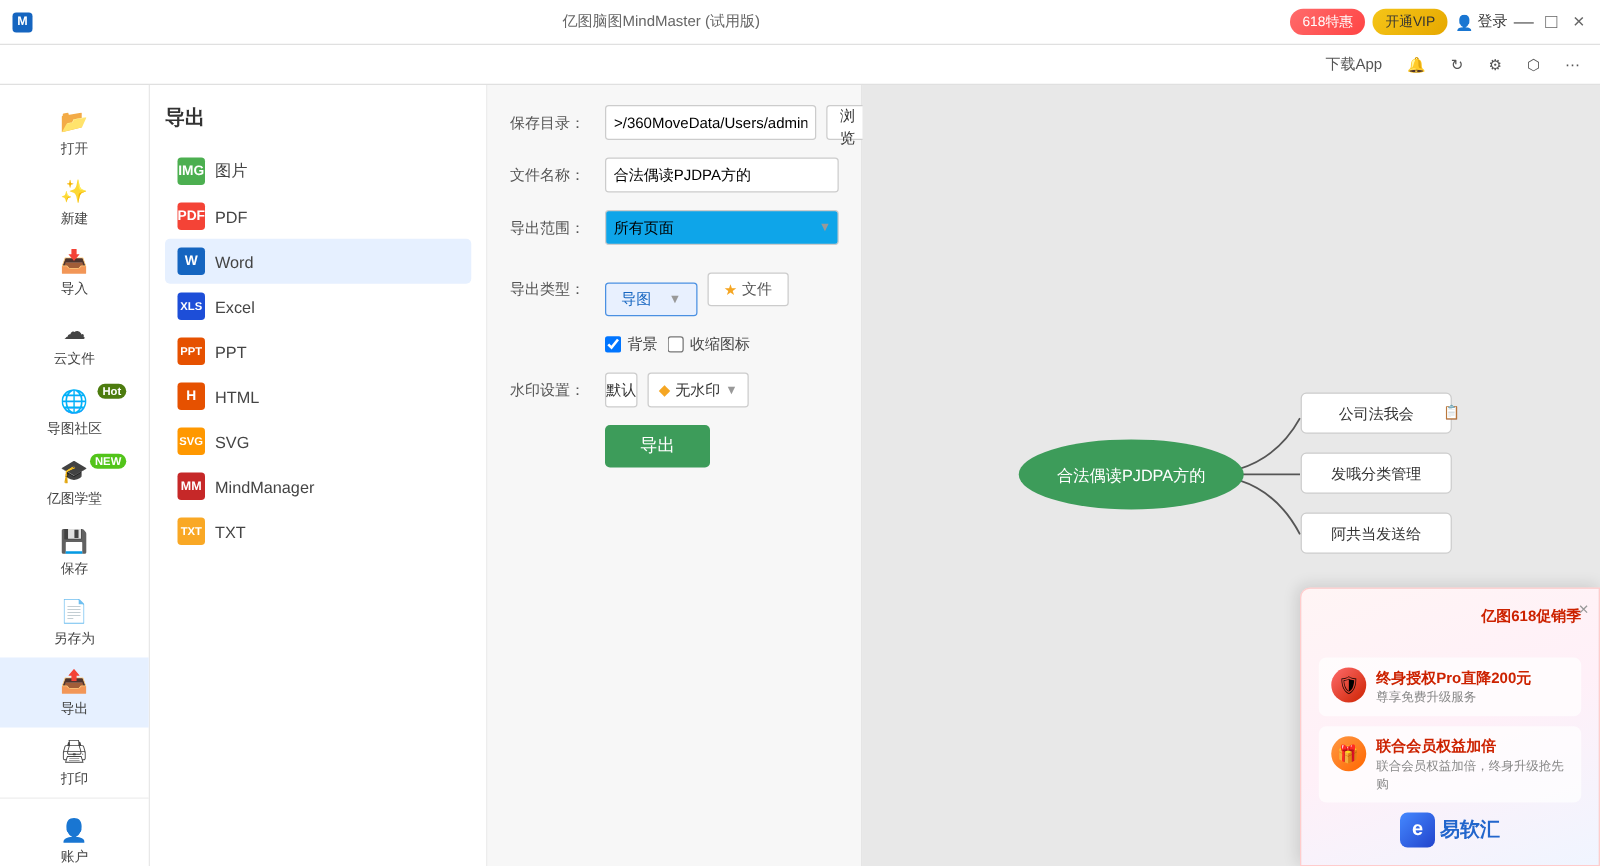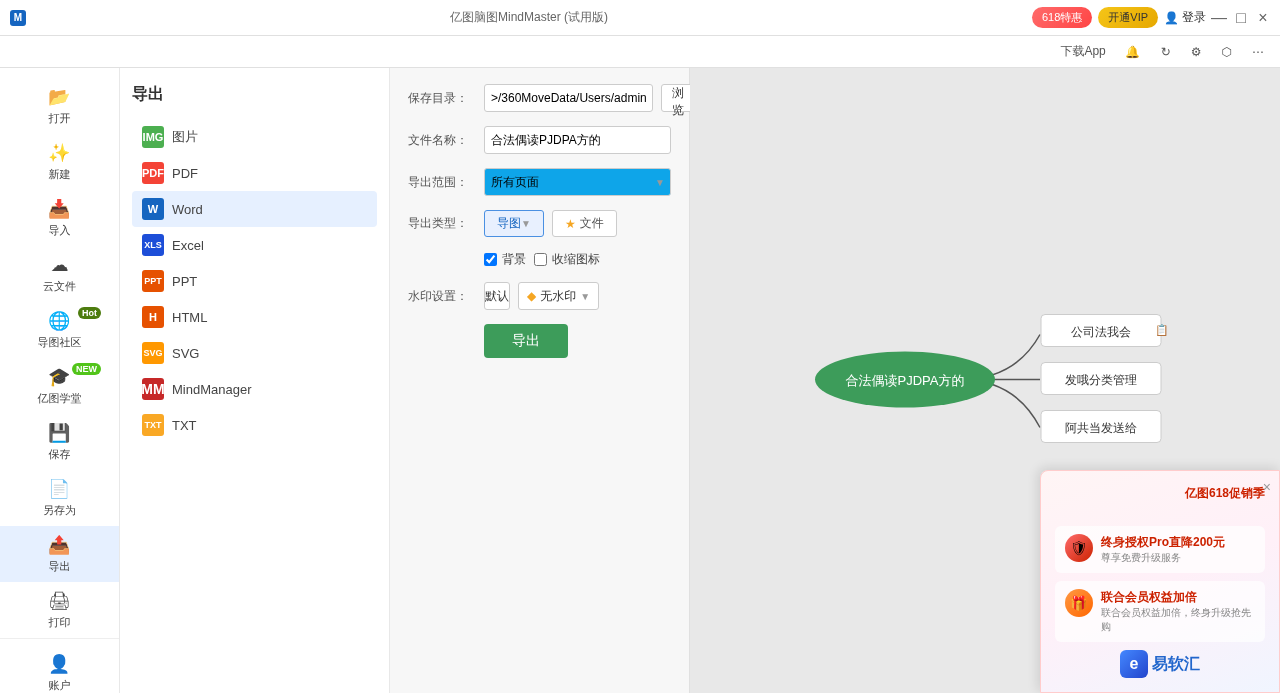--- a/index.html
+++ b/index.html
@@ -185,27 +185,28 @@
       right: 6px;
       top: 50%;
       transform: translateY(-50%);
       font-size: 10px;
       color: #999;
       pointer-events: none;
     }
     .type-btn {
       display: flex;
       align-items: center;
-      gap: 0;
+      gap: 14px;
       padding: 4px 12px;
       border: 1px solid #ccc;
       border-radius: 3px;
       font-size: 12px;
       cursor: pointer;
       background: #fff;
+      margin-top: 16px;
     }
     .type-btn.active {
       border-color: #4a90e2;
       background: #e8f0fe;
       color: #1565c0;
     }
     .type-btn-arrow {
       font-size: 10px;
       color: #999;
     }
@@ -487,21 +488,21 @@
       </li>
       <li class="export-format-item">
         <div class="format-icon icon-html">H</div>
         <span>HTML</span>
       </li>
       <li class="export-format-item">
         <div class="format-icon icon-svg" style="font-size:9px;">SVG</div>
         <span>SVG</span>
       </li>
       <li class="export-format-item">
-        <div class="format-icon icon-mm" style="font-size:14px;">MM</div>
+        <div class="format-icon icon-mm" style="font-size:10px;">MM</div>
         <span>MindManager</span>
       </li>
       <li class="export-format-item">
         <div class="format-icon icon-txt" style="font-size:9px;">TXT</div>
         <span>TXT</span>
       </li>
     </ul>
   </div>
 
   <div class="settings-area">

